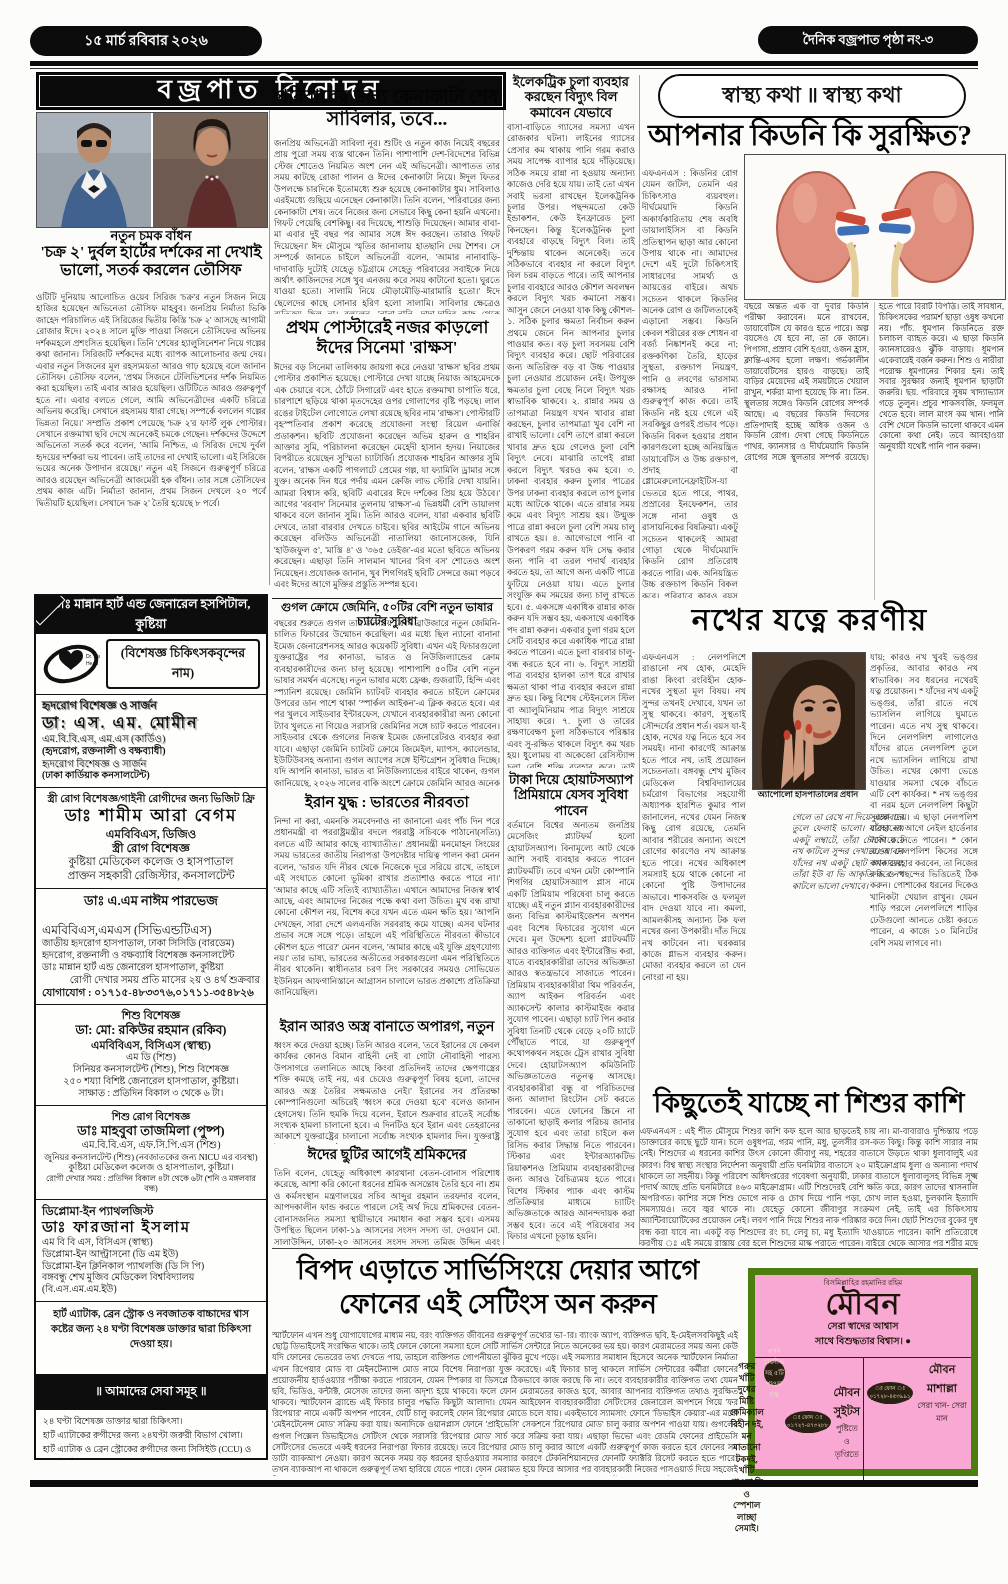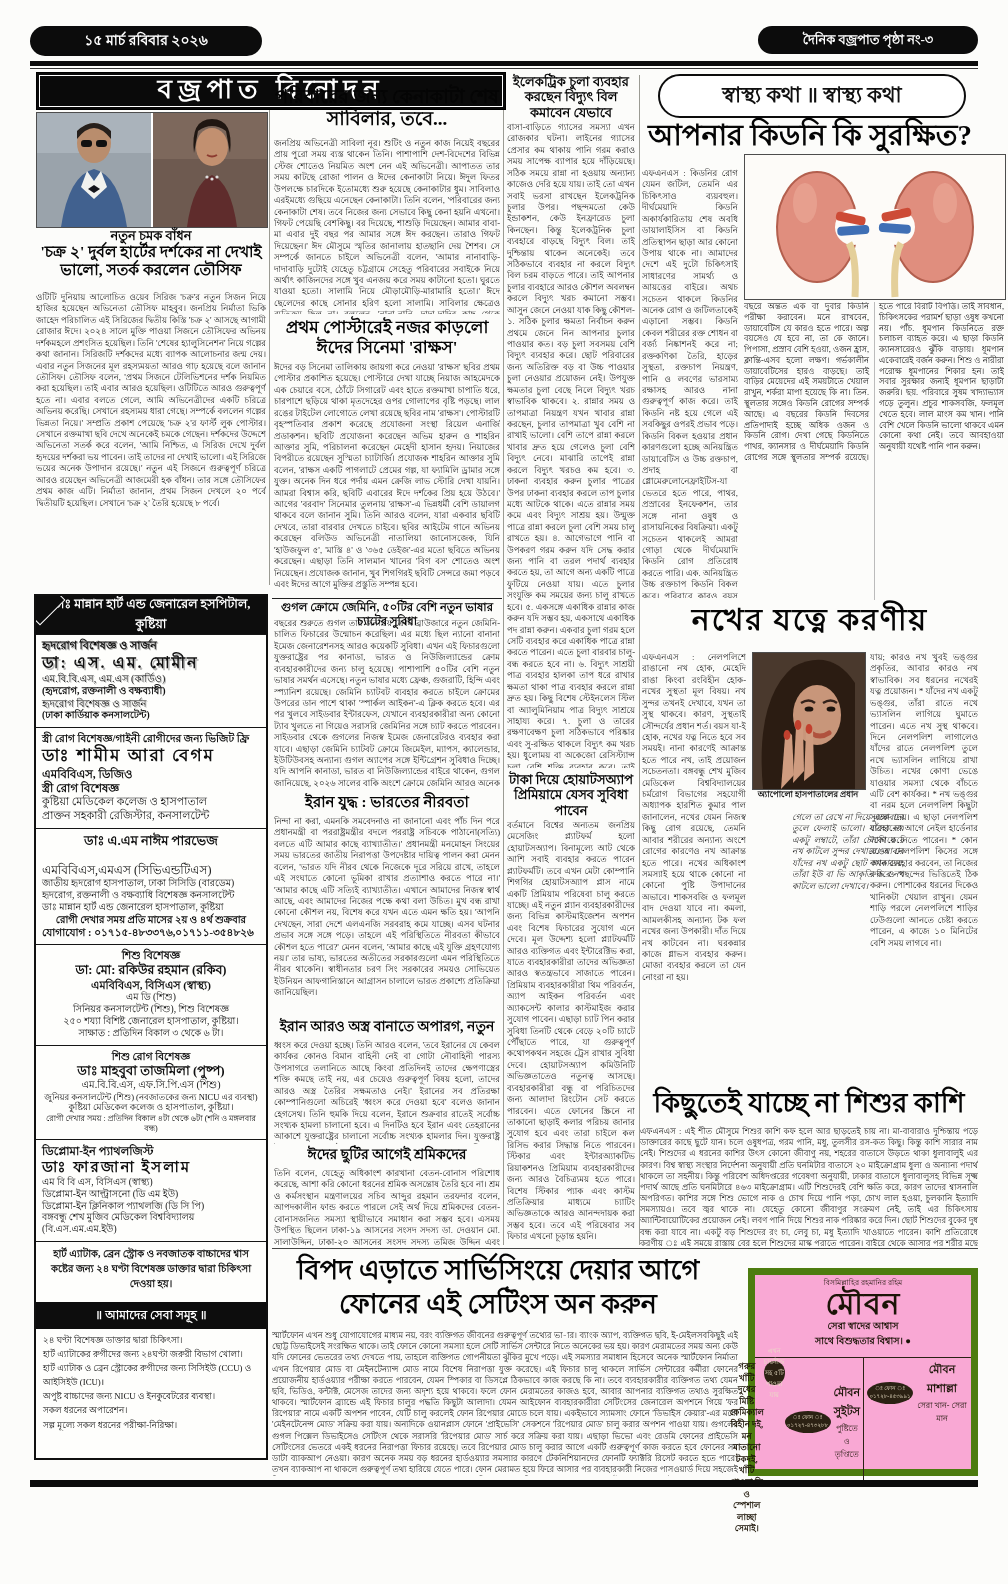--- a/index.html
+++ b/index.html
@@ -156,46 +156,55 @@
 
 <div class="abs hrule" style="left:272px;top:1248px;width:706px;background:#444;"></div>
 <div class="abs hl" style="left:272px;top:1254px;width:452px;font-size:27px;line-height:1.25;"><span>বিপদ এড়াতে সার্ভিসিংয়ে দেয়ার আগে ফোনের এই সেটিংস অন করুন</span></div>
 <div class="abs bodytxt" style="left:272px;top:1330px;width:466px;height:146px;font-size:8.4px;">স্মার্টফোন এখন শুধু যোগাযোগের মাধ্যম নয়, বরং ব্যক্তিগত জীবনের গুরুত্বপূর্ণ তথ্যের ভা-ার। ব্যাংক অ্যাপ, ব্যক্তিগত ছবি, ই-মেইলসবকিছুই এই ছোট্ট ডিভাইসেই সংরক্ষিত থাকে। তাই ফোনে কোনো সমস্যা হলে সেটি সার্ভিস সেন্টারে নিতে অনেকের ভয় হয়। কারণ মেরামতের সময় অন্য কেউ যদি ফোনের ভেতরের তথ্য দেখতে পায়, তাহলে ব্যক্তিগত গোপনীয়তা ঝুঁকির মুখে পড়ে। এই সমস্যার সমাধান হিসেবে অনেক স্মার্টফোন নির্মাতা এখন রিপেয়ার মোড বা মেইনটেন্যান্স মোড নামে বিশেষ নিরাপত্তা যুক্ত করেছে। এই ফিচার চালু থাকলে সার্ভিস সেন্টারের কর্মীরা ফোনের প্রয়োজনীয় হার্ডওয়্যার পরীক্ষা করতে পারবেন, যেমন স্পিকার বা ডিসপ্লে ঠিকভাবে কাজ করছে কি না। তবে ব্যবহারকারীর ব্যক্তিগত তথ্য যেমন ছবি, ভিডিও, কন্টাক্ট, মেসেজ তাদের জন্য অদৃশ্য হয়ে থাকবে। ফলে ফোন মেরামতের কাজও হবে, আবার আপনার ব্যক্তিগত তথ্যও সুরক্ষিত থাকবে। স্মার্টফোন ব্র্যান্ডে এই ফিচার চালুর পদ্ধতি কিছুটা আলাদা। যেমন আইফোন ব্যবহারকারীরা সেটিংসের জেনারেল অপশনে গিয়ে 'ফর রিপেয়ার' নামে একটি অপশন পাবেন, যেটি চালু করলেই ফোন রিপেয়ার মোডে চলে যায়। একইভাবে স্যামসাং ফোনে 'ডিভাইস কেয়ার'-এর মধ্যে 'মেইনটেনেন্স মোড' সক্রিয় করা যায়। অন্যদিকে ওয়ানপ্লাস ফোনে 'প্রাইভেসি' সেকশনে 'রিপেয়ার মোড' চালু করার অপশন পাওয়া যায়। গুগলের গুগল পিক্সেল ডিভাইসেও সেটিংস থেকে সরাসরি 'রিপেয়ার মোড' সার্চ করে সক্রিয় করা যায়। এছাড়া ভিভো এবং রেডমি ফোনের প্রাইভেসি সেটিংসের ভেতরে একই ধরনের নিরাপত্তা ফিচার রয়েছে। তবে রিপেয়ার মোড চালু করার আগে একটি গুরুত্বপূর্ণ কাজ করতে হবে ফোনের সব ডাটা ব্যাকআপ নেওয়া। কারণ অনেক সময় বড় ধরনের হার্ডওয়্যার সমস্যার কারণে টেকনিশিয়ানদের ফোনটি ফ্যাক্টরি রিসেট করতে হতে পারে। তখন ব্যাকআপ না থাকলে গুরুত্বপূর্ণ তথ্য হারিয়ে যেতে পারে। ফোন মেরামত হয়ে ফিরে আসার পর ব্যবহারকারী নিজের পাসওয়ার্ড দিয়ে সহজেই রিপেয়ার মোড বন্ধ করতে পারবেন। তখন ফোন আবার স্বাভাবিক অবস্থায় ফিরে আসবে এবং সব ডেটা আগের মতোই ব্যবহার করা যাবে। ডিজিটাল যুগে ব্যক্তিগত তথ্যের নিরাপত্তা অত্যন্ত গুরুত্বপূর্ণ আর এই ধরনের ফিচার ব্যবহার করলে সেই নিরাপত্তা অনেকটাই নিশ্চিত করা সম্ভব।</div>
 
 <div class="abs adbox" style="left:34px;top:594px;width:234px;height:866px;overflow:hidden;">
   <div style="position:relative;background:#0d0d0d;color:#fff;height:38px;display:flex;align-items:center;justify-content:center;">
     <div style="position:absolute;left:-14px;top:-14px;width:34px;height:34px;background:#0d0d0d;transform:rotate(45deg);border:1px solid #fff;"></div>
     <span style="font-weight:bold;font-size:12.5px;padding:0 4px;text-align:center;">ডাঃ মান্নান হার্ট এন্ড জেনারেল হসপিটাল, কুষ্টিয়া</span>
   </div>
+  <div style="display:flex;align-items:center;gap:6px;padding:4px 6px;">
+    <svg width="58" height="52" viewBox="0 0 58 52">
+      <ellipse cx="29" cy="26" rx="26" ry="16" fill="none" stroke="#111" stroke-width="4" transform="rotate(-18 29 26)"></ellipse>
+      <path d="M29 16 c-3 -6 -12 -5 -12 2 c0 6 8 10 12 14 c4 -4 12 -8 12 -14 c0 -7 -9 -8 -12 -2 z" fill="#111"></path>
+      <text x="44" y="20" font-size="5" fill="#111" font-family="Liberation Sans, sans-serif">Dr. Mannan</text>
+      <text x="44" y="27" font-size="5" fill="#111" font-family="Liberation Sans, sans-serif">Heart</text>
+    </svg>
+    <div style="border:2px solid #111;border-radius:4px;padding:3px 4px;font-weight:bold;font-size:12.5px;text-align:center;flex:1;">(বিশেষজ্ঞ চিকিৎসকবৃন্দের নাম)</div>
+  </div>
 
   <div class="ad-sec" style="text-align:left;">
     <div class="ad-line" style="font-weight:bold;font-size:11px;text-shadow:1px 1px 0 rgba(90,90,90,.55);">হৃদরোগ বিশেষজ্ঞ ও সার্জন</div>
     <div class="ad-line" style="font-weight:bold;font-size:16px;letter-spacing:2px;text-shadow:1.5px 1.5px 0 rgba(110,110,110,.5);">ডা: এস. এম. মোমীন</div>
     <div class="ad-line" style="font-size:10px;text-shadow:1px 1px 0 rgba(120,120,120,.5);">এম.বি.বি.এস, এম.এস (কার্ডিও)</div>
     <div class="ad-line" style="font-size:10px;font-weight:bold;">(হৃদরোগ, রক্তনালী ও বক্ষব্যাধী)</div>
     <div class="ad-line" style="font-size:10px;text-shadow:1px 1px 0 rgba(120,120,120,.5);">হৃদরোগ বিশেষজ্ঞ ও সার্জন</div>
     <div class="ad-line" style="font-size:9.5px;font-weight:bold;">(ঢাকা কার্ডিয়াক কনসালটেন্ট)</div>
   </div>
 
-  <div class="ad-sec" style="text-align:left;">
+  <div class="ad-sec" style="text-align:center;">
     <div class="ad-line" style="font-weight:bold;font-size:10.5px;">স্ত্রী রোগ বিশেষজ্ঞ/গাইনী রোগীদের জন্য ভিজিট ফ্রি</div>
     <div class="ad-line" style="font-weight:bold;font-size:17px;letter-spacing:2px;">ডাঃ শামীম আরা বেগম</div>
     <div class="ad-line" style="font-size:11.5px;font-weight:bold;">এমবিবিএস, ডিজিও</div>
     <div class="ad-line" style="font-size:11.5px;font-weight:bold;">স্ত্রী রোগ বিশেষজ্ঞ</div>
     <div class="ad-line" style="font-size:11px;">কুষ্টিয়া মেডিকেল কলেজ ও হাসপাতাল</div>
     <div class="ad-line" style="font-size:11px;">প্রাক্তন সহকারী রেজিস্টার, কনসালটেন্ট</div>
   </div>
 
   <div class="ad-sec">
     <div class="ad-line" style="font-weight:bold;font-size:13px;">ডাঃ এ.এম নাঈম পারভেজ</div>
     <div class="ad-line" style="font-size:12px;text-align:left;margin-top:14px;">এমবিবিএস,এমএস (সিভিএন্ডটিএস)</div>
     <div class="ad-line" style="font-size:9.5px;text-align:left;">জাতীয় হৃদরোগ হাসপাতাল, ঢাকা সিসিডি (বারডেম)</div>
     <div class="ad-line" style="font-size:9.5px;text-align:left;">হৃদরোগ, রক্তনালী ও বক্ষব্যাধি বিশেষজ্ঞ কনসালটেন্ট</div>
     <div class="ad-line" style="font-size:9.5px;text-align:left;">ডাঃ মান্নান হার্ট এন্ড জেনারেল হাসপাতাল, কুষ্টিয়া</div>
-    <div class="ad-line" style="font-size:10px;font-weight:bold;text-align:center;">রোগী দেখার সময় প্রতি মাসের ২য় ও ৪র্থ শুক্রবার</div>
+    <div class="ad-line" style="font-size:10px;font-weight:normal;text-align:right;">রোগী দেখার সময় প্রতি মাসের ২য় ও ৪র্থ শুক্রবার</div>
     <div class="ad-line" style="font-size:10.5px;font-weight:bold;text-align:left;">যোগাযোগ : ০১৭১৫-৪৮৩৩৭৬,০১৭১১-৩৫৪৮২৬</div>
   </div>
 
   <div class="ad-sec">
     <div class="ad-line" style="font-weight:bold;font-size:11px;">শিশু বিশেষজ্ঞ</div>
     <div class="ad-line" style="font-weight:bold;font-size:12.5px;">ডা: মো: রকিউর রহমান (রকিব)</div>
     <div class="ad-line" style="font-size:11px;font-weight:bold;">এমবিবিএস, বিসিএস (স্বাস্থ্য)</div>
     <div class="ad-line" style="font-size:9.5px;">এম ডি (শিশু)</div>
     <div class="ad-line" style="font-size:9.5px;">সিনিয়র কনসালটেন্ট (শিশু), শিশু বিশেষজ্ঞ</div>
     <div class="ad-line" style="font-size:9.5px;">২৫০ শয্যা বিশিষ্ট জেনারেল হাসপাতাল, কুষ্টিয়া।</div>
@@ -216,21 +225,21 @@
     <div class="ad-line" style="font-weight:bold;font-size:15px;letter-spacing:2px;">ডাঃ ফারজানা ইসলাম</div>
     <div class="ad-line" style="font-size:9.5px;">এম বি বি এস, বিসিএস (স্বাস্থ্য)</div>
     <div class="ad-line" style="font-size:9.5px;">ডিপ্লোমা-ইন আল্ট্রাসনো (ডি এম ইউ)</div>
     <div class="ad-line" style="font-size:9.5px;">ডিপ্লোমা-ইন ক্লিনিকাল প্যাথলজি (ডি সি পি)</div>
     <div class="ad-line" style="font-size:9.5px;">বঙ্গবন্ধু শেখ মুজিব মেডিকেল বিশ্ববিদ্যালয়</div>
     <div class="ad-line" style="font-size:9.5px;">(বি.এস.এম.এম.ইউ)</div>
   </div>
 
   <div class="ad-sec" style="font-size:10px;line-height:1.5;font-weight:bold;">হার্ট এ্যাটাক, ব্রেন স্ট্রোক ও নবজাতক বাচ্চাদের শ্বাস কষ্টের জন্য ২৪ ঘণ্টা বিশেষজ্ঞ ডাক্তার দ্বারা চিকিৎসা দেওয়া হয়।</div>
 
-  <div class="ad-band" style="height:27px;font-size:12px;margin-top:6px;">
+  <div class="ad-band" style="height:36px;font-size:12px;margin-top:18px;">
       <span>॥ আমাদের সেবা সমূহ ॥</span>
     </div>
   <div style="padding:4px 7px;text-align:left;">
     <div style="font-size:8.8px;line-height:1.6;">২৪ ঘণ্টা বিশেষজ্ঞ ডাক্তার দ্বারা চিকিৎসা।</div>
     <div style="font-size:8.8px;line-height:1.6;">হার্ট এ্যাটাকের রুগীদের জন্য ২৪ঘণ্টা জরুরী বিভাগ খোলা।</div>
     <div style="font-size:8.8px;line-height:1.6;">হার্ট এ্যাটাক ও ব্রেন স্ট্রোকের রুগীদের জন্য সিসিইউ (CCU) ও আইসিইউ (ICU)।</div>
     <div style="font-size:8.8px;line-height:1.6;">অপুষ্ট বাচ্চাদের জন্য NICU ও ইনকুবেটরের ব্যবস্থা।</div>
     <div style="font-size:8.8px;line-height:1.6;">সকল ধরনের অপারেশন।</div>
     <div style="font-size:8.8px;line-height:1.6;">সল্প মূল্যে সকল ধরনের পরীক্ষা-নিরিক্ষা।</div>
 

